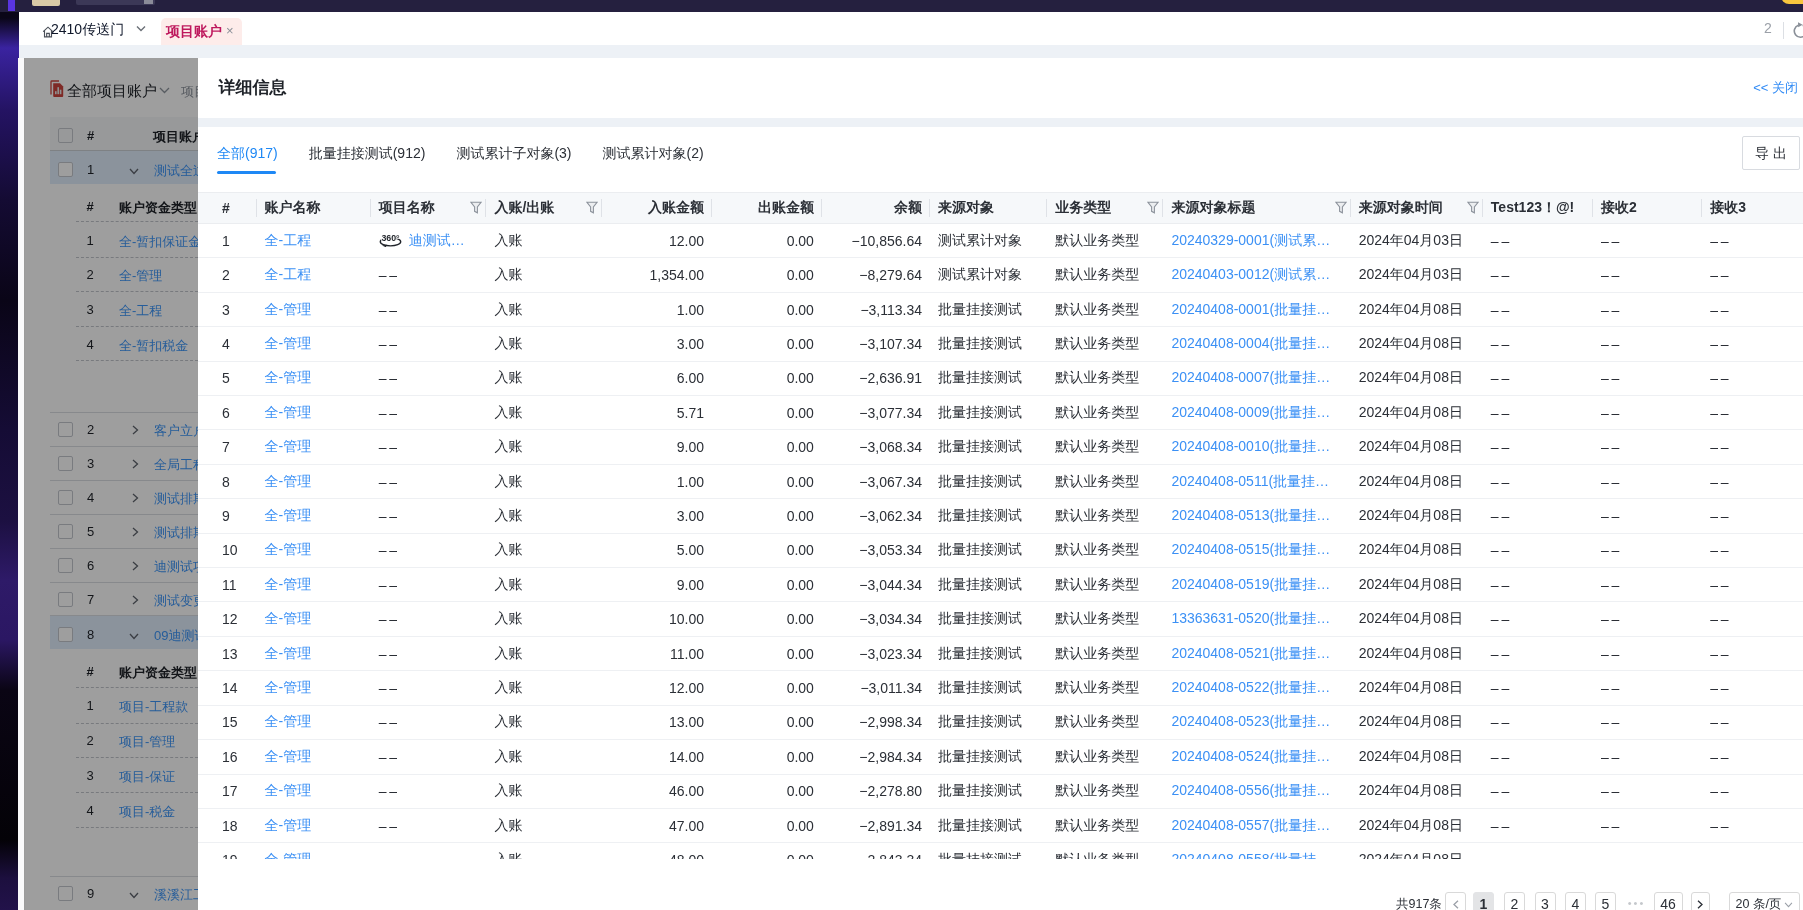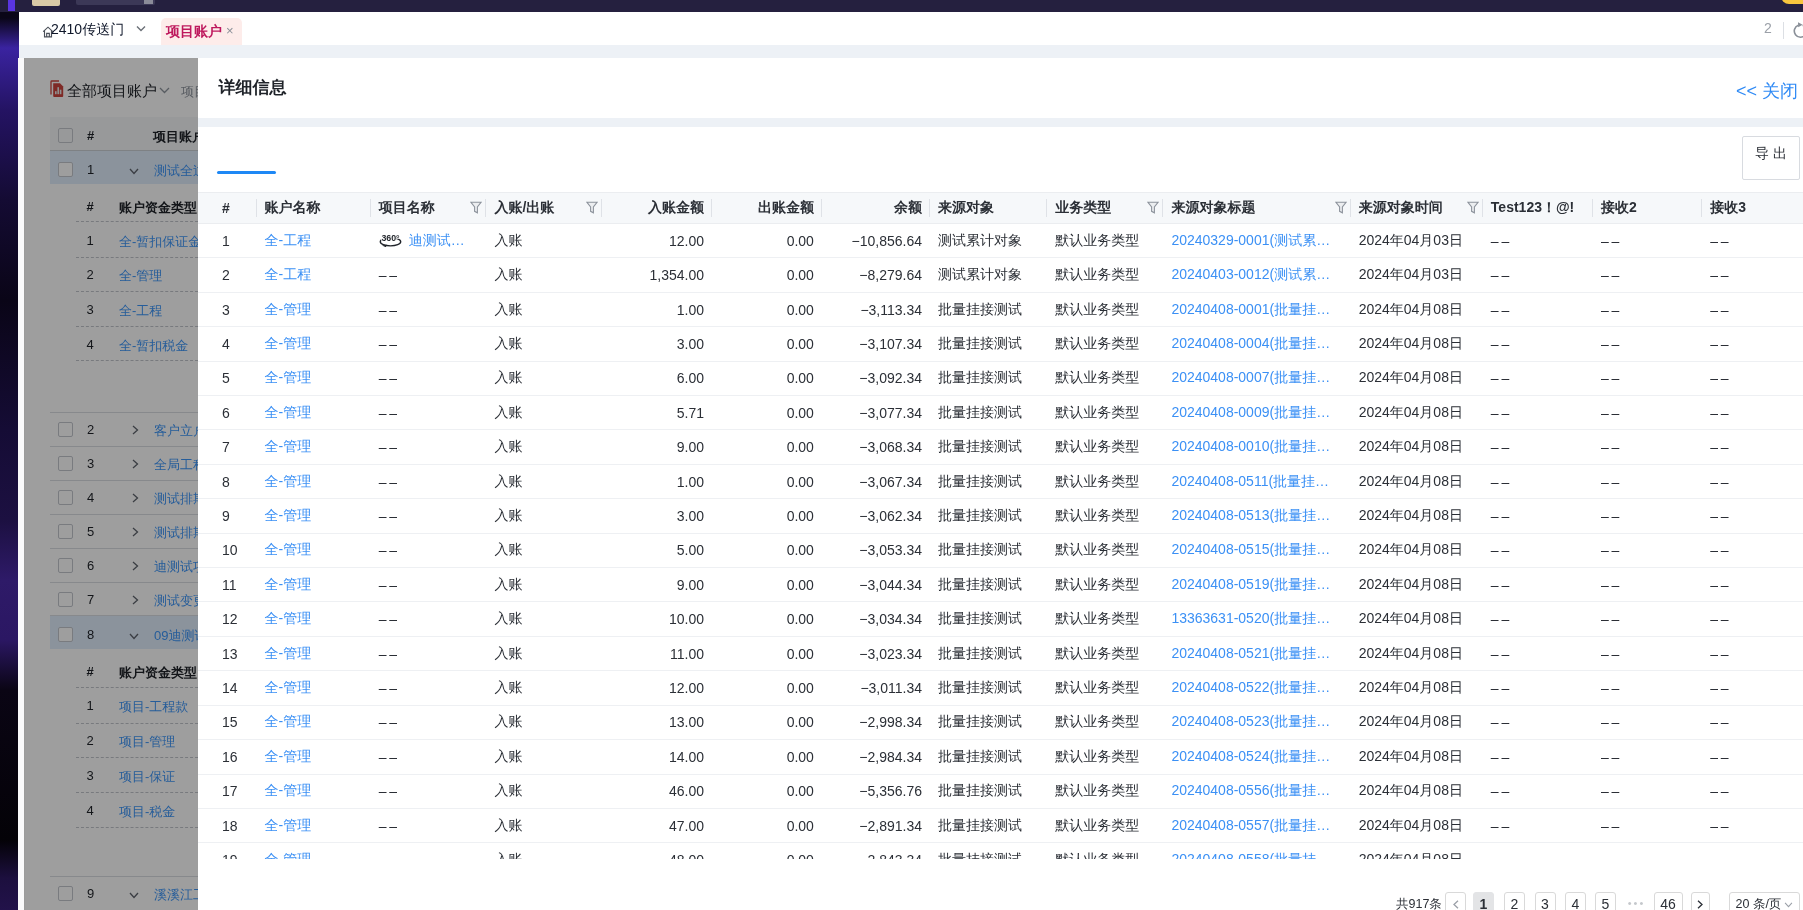--- a/index.html
+++ b/index.html
@@ -35,27 +35,27 @@
 #dim{left:24px;top:57.5px;width:173.5px;height:852.5px;background:rgba(0,0,0,0.38)}
 .lp{position:absolute;white-space:nowrap}
 .lp-blue{color:#3e96f8}
 .lp-num{color:#1f2329}
 .cb{position:absolute;width:15px;height:15px;border:1px solid #c3c7ce;border-radius:2px;background:#fff}
 .dashed{position:absolute;border-top:1px dashed #c2c6cc;height:0}
 .solidline{position:absolute;border-top:1px solid #dadde2;height:0}
 
 #drawer{left:197.5px;top:57.5px;width:1605.5px;height:852.5px;background:#fff;overflow:hidden}
 #dtitle{left:21px;top:18.5px;font-size:17px;font-weight:bold;color:#1f2329}
-#dclose{right:5px;top:21.5px;font-size:18px;color:#2f8af5}
+#dclose{right:5px;top:21.5px;font-size:13px;color:#2f8af5}
 #dband{left:0;top:60px;width:1605.5px;height:9.5px;background:#edf1f6}
 #dtabs{left:19.5px;top:87px;font-size:14px}
 .tab{display:inline-block;margin-right:31px;color:#2b2f36}
 .tab.act{color:#1e88f5}
 #tabline{left:19px;top:113.5px;width:59px;height:3px;background:#1e88f5;border-radius:2px}
-#exportbtn{left:1544.5px;top:78.5px;width:58px;height:44px;border:1px solid #d8dbe0;border-radius:2px;
+#exportbtn{left:1544.5px;top:78.5px;width:58px;height:34px;border:1px solid #d8dbe0;border-radius:2px;
   font-size:14px;color:#2b2f36;text-align:center;line-height:32px}
 
 #dtable{left:0;top:134px;width:1620px;height:667px;overflow:hidden}
 table{border-collapse:collapse;table-layout:fixed;width:1620px;font-size:14px;color:#2b2f36}
 th{height:31.5px;background:#f6f8fa;font-weight:bold;text-align:left;position:relative;
    border-top:1px solid #ebedf0;border-bottom:1px solid #ebedf0;padding:0 0 0 8px;
    white-space:nowrap;overflow:hidden}
 td{height:34.42px;border-bottom:1px solid #eef0f3;padding:0 0 0 8px;white-space:nowrap;overflow:hidden}
 th:nth-child(2),td:nth-child(2){padding-left:4.5px}
 th.r,td.r{text-align:right;padding:0 8px 0 0}
@@ -210,20 +210,21 @@
       <svg class="abs" style="left:104px;top:834.5px" width="10" height="7" viewBox="0 0 10 7">
         <path d="M1 1 L5 5.5 L9 1" stroke="#5f646d" stroke-width="1.3" fill="none"></path>
       </svg>
       <div class="lp lp-blue" style="left:129px;top:828.5px;font-size:13px">溪溪江工程</div>
     </div>
   <div class="abs" id="dim"></div>
   <div class="abs" id="drawer">
     <div class="abs" id="dtitle">详细信息</div>
     <div class="abs" id="dclose">&lt;&lt; 关闭</div>
     <div class="abs" id="dband"></div>
+    <div class="abs" id="dtabs"><span class="tab act">全部(917)</span><span class="tab">批量挂接测试(912)</span><span class="tab">测试累计子对象(3)</span><span class="tab">测试累计对象(2)</span></div>
     <div class="abs" id="tabline"></div>
     <div class="abs" id="exportbtn">导 出</div>
     <div class="abs" id="dtable">
         <table>
           <colgroup>
             <col style="width:20px">
             <col style="width:39px">
             <col style="width:114px">
             <col style="width:115.5px">
             <col style="width:115px">
@@ -341,21 +342,21 @@
               <td>– –</td>
             </tr>
             <tr>
               <td style="padding:0"></td>
               <td>5</td>
               <td><a class="lnk">全-管理</a></td>
               <td>– –</td>
               <td>入账</td>
               <td class="r">6.00</td>
               <td class="r">0.00</td>
-              <td class="r">−3,092.34</td>
+              <td class="r">−2,636.91</td>
               <td>批量挂接测试</td>
               <td>默认业务类型</td>
               <td><a class="lnk">20240408-0007(批量挂…</a></td>
               <td>2024年04月08日</td>
               <td>– –</td>
               <td>– –</td>
               <td>– –</td>
             </tr>
             <tr>
               <td style="padding:0"></td>
@@ -545,21 +546,21 @@
               <td>– –</td>
             </tr>
             <tr>
               <td style="padding:0"></td>
               <td>17</td>
               <td><a class="lnk">全-管理</a></td>
               <td>– –</td>
               <td>入账</td>
               <td class="r">46.00</td>
               <td class="r">0.00</td>
-              <td class="r">−5,356.76</td>
+              <td class="r">−2,278.80</td>
               <td>批量挂接测试</td>
               <td>默认业务类型</td>
               <td><a class="lnk">20240408-0556(批量挂…</a></td>
               <td>2024年04月08日</td>
               <td>– –</td>
               <td>– –</td>
               <td>– –</td>
             </tr>
             <tr>
               <td style="padding:0"></td>

